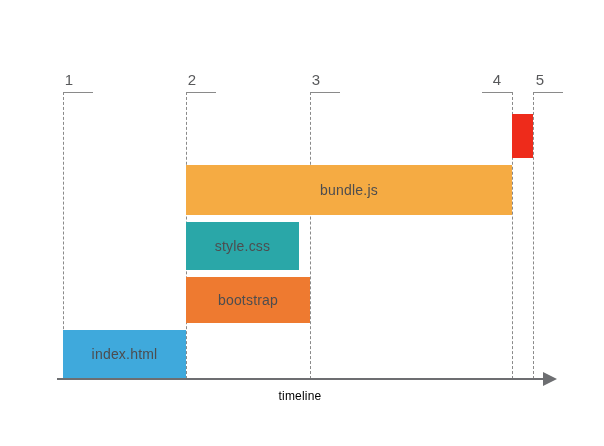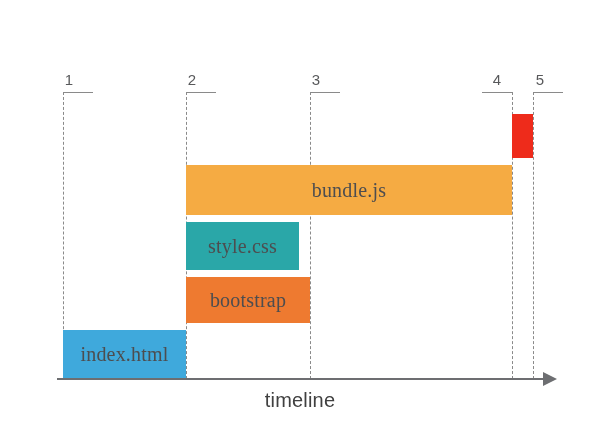--- a/index.html
+++ b/index.html
@@ -45,47 +45,46 @@
   
   .bar {
     position: absolute;
     display: flex;
     align-items: center;
     justify-content: center;
     z-index: 3;
     box-sizing: border-box;
   }
   .bar-label {
-    font-size: 20px;
+    font-size: 14px;
     color: #4d4d4f;
     white-space: nowrap;
     letter-spacing: 0.2px;
-    font-family: Liberation Serif, serif;
   }
 
   
   .axis-line {
     position: absolute;
     height: 0;
     border-top: 2px solid #6d6e71;
     z-index: 4;
   }
   .axis-arrow {
     position: absolute;
     width: 0;
     height: 0;
     border-top: 7px solid transparent;
     border-bottom: 7px solid transparent;
     border-left: 14px solid #6d6e71;
     z-index: 4;
   }
   .axis-title {
     position: absolute;
-    font-size: 20px;
-    color: #404040;
+    font-size: 12px;
+    color: #000000;
     text-align: center;
     z-index: 4;
     letter-spacing: 0.2px;
   }
 </style>
 </head>
 <body>
 
 <div id="stage">
 

